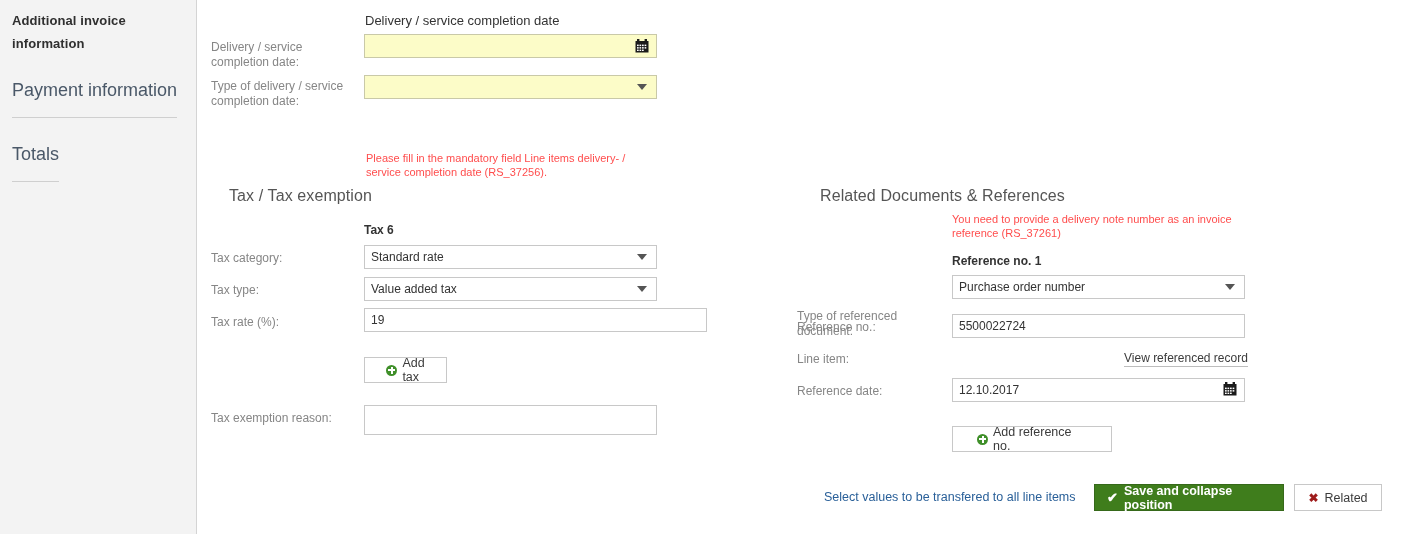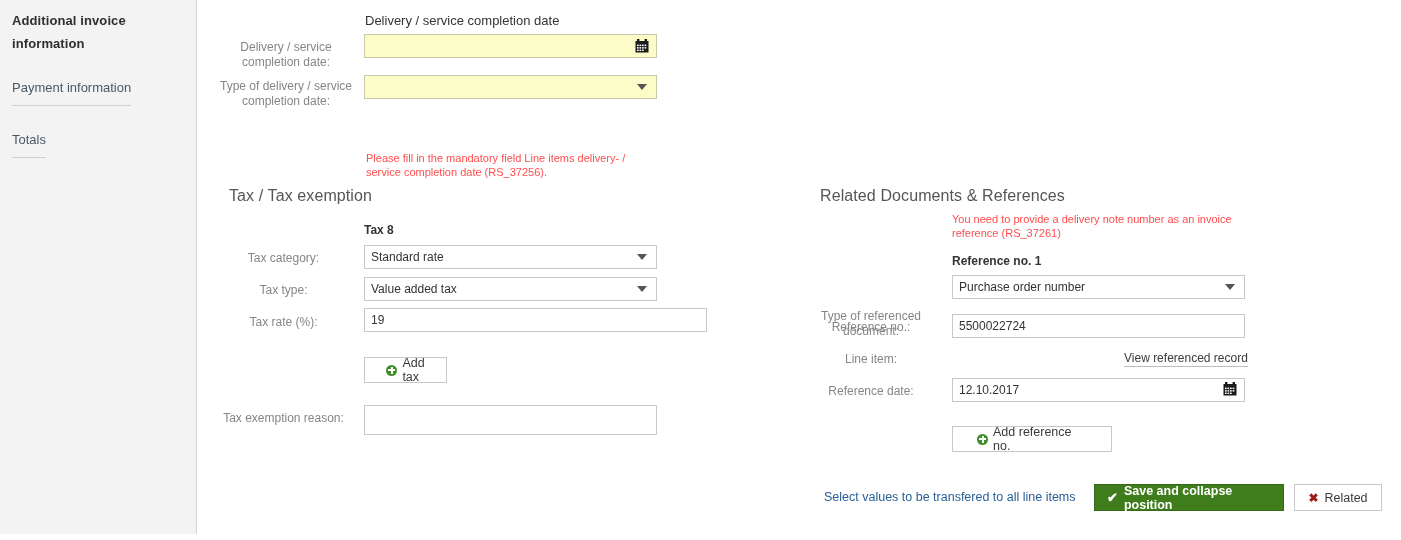--- a/index.html
+++ b/index.html
@@ -31,44 +31,44 @@
   }
   .side-heading {
     font-size: 13px;
     font-weight: bold;
     color: #2f2f2f;
     line-height: 23px;
     letter-spacing: 0.1px;
   }
   .side-link {
     display: inline-block;
-    font-size: 13px;
+    font-size: 18px;
     color: #4a5868;
     text-decoration: none;
     border-bottom: 1px solid #cfcfcf;
-    padding-bottom: 10px;
+    padding-bottom: 16px;
     margin-top: 25px;
     cursor: pointer;
   }
   .side-link.second { margin-top: 26px; }
 
   
   #main {
     position: absolute;
     left: 197px;
     top: 0;
     right: 0;
     bottom: 0;
     background: #ffffff;
   }
 
   
   .flabel {
     position: absolute;
-    text-align: center;
+    text-align: left;
     color: #868686;
     font-size: 12px;
     line-height: 15px;
   }
 
   
   .fld {
     position: absolute;
     box-sizing: border-box;
     border: 1px solid #c8c8c8;
@@ -247,21 +247,21 @@
   </span>
 
   <div class="flabel" style="left:14px; top:79px; width:150px;">Type of delivery / service completion date:</div>
   <input class="fld yellow" style="left: 167px; top: 75px; width: 293px;" readonly="" value="">
   <span class="caret" style="left:440px; top:84px;"></span>
 
   <div class="errtxt" style="left:169px; top:151px; width:275px;">Please fill in the mandatory field Line items delivery- / service completion date (RS_37256).</div>
 
   <div class="sect-title" style="left:32px; top:187px;">Tax / Tax exemption</div>
 
-  <div class="sub-title" style="left:167px; top:223px;">Tax 8</div>
+  <div class="sub-title" style="left:167px; top:223px;">Tax 6</div>
 
   <div class="flabel" style="left:14px; top:251px; width:145px;">Tax category:</div>
   <input class="fld" style="left: 167px; top: 245px; width: 293px;" readonly="" value="Standard rate">
   <span class="caret" style="left:440px; top:254px;"></span>
 
   <div class="flabel" style="left:14px; top:283px; width:145px;">Tax type:</div>
   <input class="fld" style="left: 167px; top: 277px; width: 293px;" readonly="" value="Value added tax">
   <span class="caret" style="left:440px; top:286px;"></span>
 
   <div class="flabel" style="left:14px; top:315px; width:145px;">Tax rate (%):</div>

